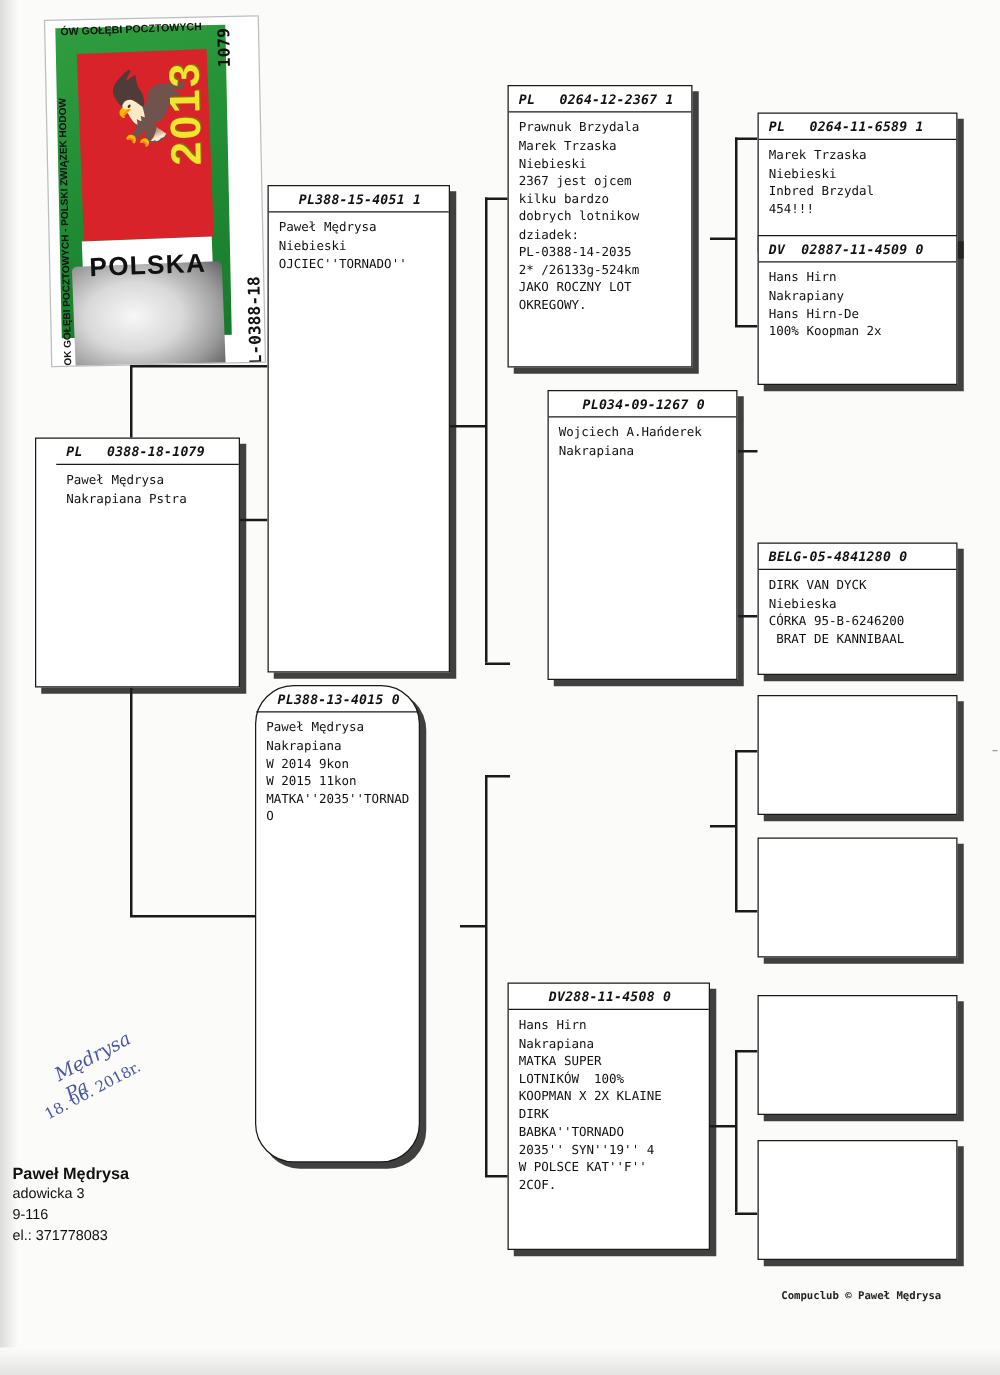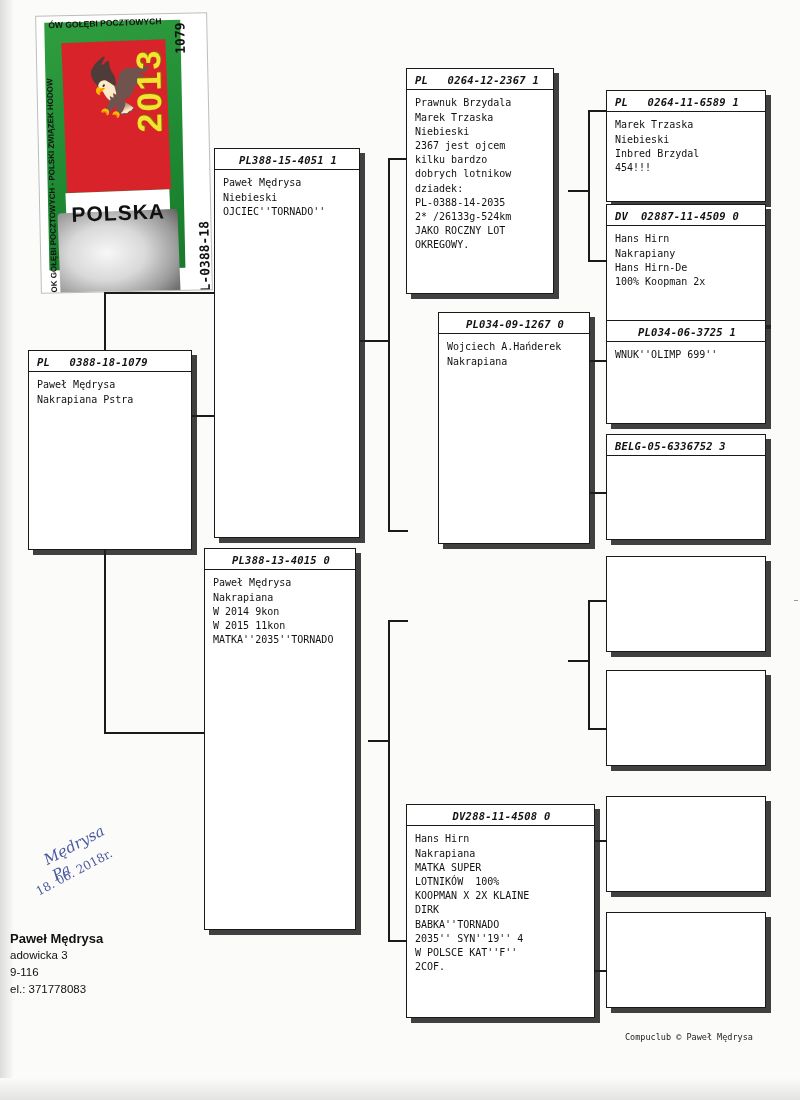--- a/index.html
+++ b/index.html
@@ -225,20 +225,21 @@
     line-height: 17px;
   }
   .address .nm { font-weight: bold; font-size: 13px; }
   .footer {
     position: absolute;
     left: 625px; top: 1032px;
     font-family: "DejaVu Sans Mono", monospace;
     font-size: 8.5px;
     color: #222;
     white-space: nowrap;
+    font-weight: bold;
   }
   .right-tick {
     position: absolute;
     right: 2px; top: 600px;
     width: 4px; height: 1px;
     background: #999;
   }
 </style>
 </head>
 <body>
@@ -293,36 +294,36 @@
   <div class="ln v" style="left:588px; top:600px; height:128px;"></div>
   <div class="ln h" style="left:568px; top:660px; width:20px;"></div>
   <div class="ln h" style="left:588px; top:600px; width:18px;"></div>
   <div class="ln h" style="left:588px; top:728px; width:18px;"></div>
 
   <div class="ln v" style="left:588px; top:840px; height:130px;"></div>
   <div class="ln h" style="left:568px; top:900px; width:20px;"></div>
   <div class="ln h" style="left:588px; top:840px; width:18px;"></div>
   <div class="ln h" style="left:588px; top:970px; width:18px;"></div>
 
-  <div class="box" style="left:28px; top:350px; width:164px; height:200px;">
+  <div class="box" style="left:28px; top:350px; width:164px; height:200px;padding-left:16px;">
     <div class="hdr">PL   0388-18-1079</div>
     <div class="sep"></div>
     <div class="body">Paweł Mędrysa
 Nakrapiana Pstra</div>
   </div>
 
   <div class="box" style="left:214px; top:148px; width:146px; height:390px;">
     <div class="hdr center">PL388-15-4051 1</div>
     <div class="sep"></div>
     <div class="body">Paweł Mędrysa
 Niebieski
 OJCIEC''TORNADO''</div>
   </div>
 
-  <div class="box" style="left:204px; top:548px; width:152px; height:382px;">
+  <div class="box" style="left:204px; top:548px; width:132px; height:382px;border-radius:31px;">
     <div class="hdr center">PL388-13-4015 0</div>
     <div class="sep"></div>
     <div class="body">Paweł Mędrysa
 Nakrapiana
 W 2014 9kon
 W 2015 11kon
 MATKA''2035''TORNADO</div>
   </div>
 
   <div class="box" style="left:406px; top:68px; width:148px; height:226px;">
@@ -342,21 +343,21 @@
   </div>
 
   <div class="box" style="left:418px; top:312px; width:152px; height:232px;margin-left:20px;">
     <div class="hdr center">PL034-09-1267 0</div>
     <div class="sep"></div>
     <div class="body">Wojciech A.Hańderek
 Nakrapiana</div>
   </div>
 
 
-  <div class="box" style="left:406px; top:804px; width:189px; height:214px;">
+  <div class="box" style="left:406px; top:786px; width:162px; height:214px;">
     <div class="hdr center">DV288-11-4508 0</div>
     <div class="sep"></div>
     <div class="body">Hans Hirn
 Nakrapiana
 MATKA SUPER
 LOTNIKÓW  100%
 KOOPMAN X 2X KLAINE
 DIRK
 BABKA''TORNADO
 2035'' SYN''19'' 4
@@ -366,38 +367,37 @@
 
   <div class="box" style="left:606px; top:74px; width:160px; height:112px;margin-top:16px;">
     <div class="hdr">PL   0264-11-6589 1</div>
     <div class="sep"></div>
     <div class="body">Marek Trzaska
 Niebieski
 Inbred Brzydal
 454!!!</div>
   </div>
 
-  <div class="box" style="left:606px; top:204px; width:160px; height:120px;">
+  <div class="box" style="left:606px; top:188px; width:160px; height:120px;">
     <div class="hdr">DV  02887-11-4509 0</div>
     <div class="sep"></div>
     <div class="body">Hans Hirn
 Nakrapiany
 Hans Hirn-De
 100% Koopman 2x</div>
   </div>
 
-  <div class="box" style="left:606px; top:320px; width:160px; height:104px;">
-    <div class="hdr center">PL034-06-3725 1</div>
-    <div class="sep"></div>
-    <div class="body">WNUK''OLIMP 699''</div>
-  </div>
 
   <div class="box" style="left:606px; top:434px; width:160px; height:106px;">
-    <div class="hdr">BELG-05-6336752 3</div>
-    <div class="sep"></div>
+    <div class="hdr">BELG-05-4841280 0</div>
+    <div class="sep"></div>
+    <div class="body">DIRK VAN DYCK
+Niebieska
+CÓRKA 95-B-6246200
+ BRAT DE KANNIBAAL</div>
   </div>
 
   <div class="box empty" style="left:606px; top:556px; width:160px; height:96px;">
     <div class="body"></div>
   </div>
 
   <div class="box empty" style="left:606px; top:670px; width:160px; height:96px;">
     <div class="body"></div>
   </div>
 

